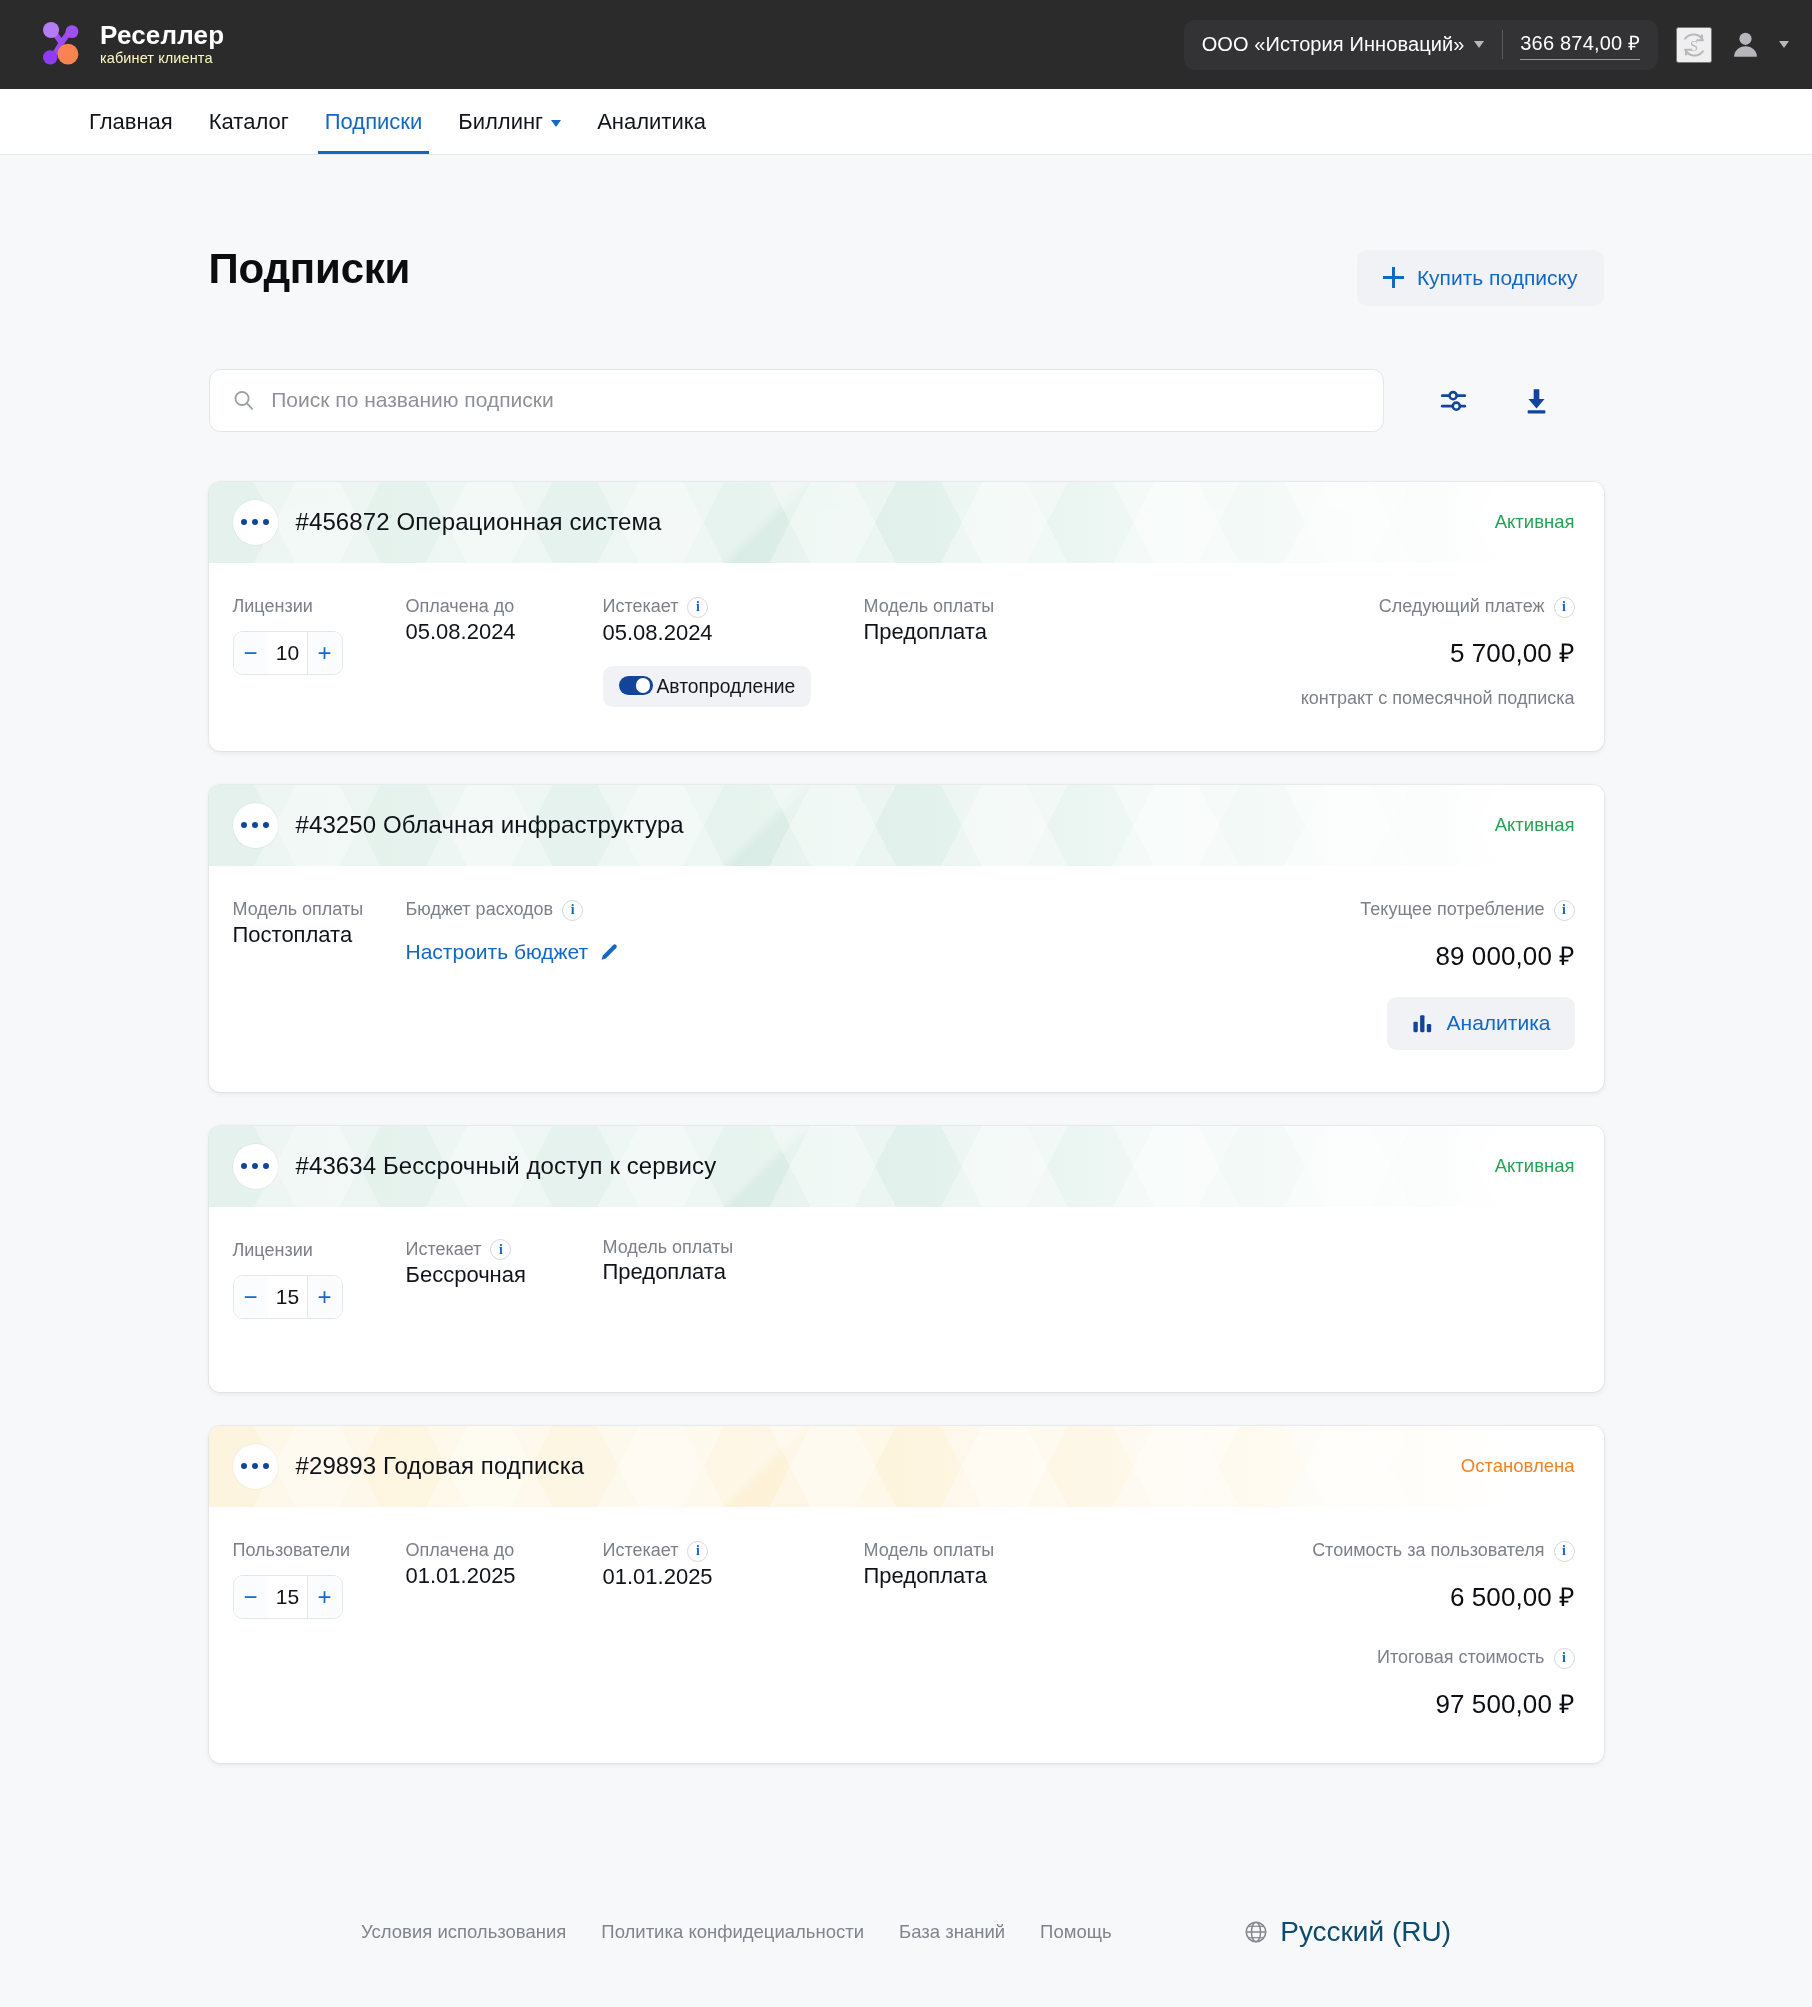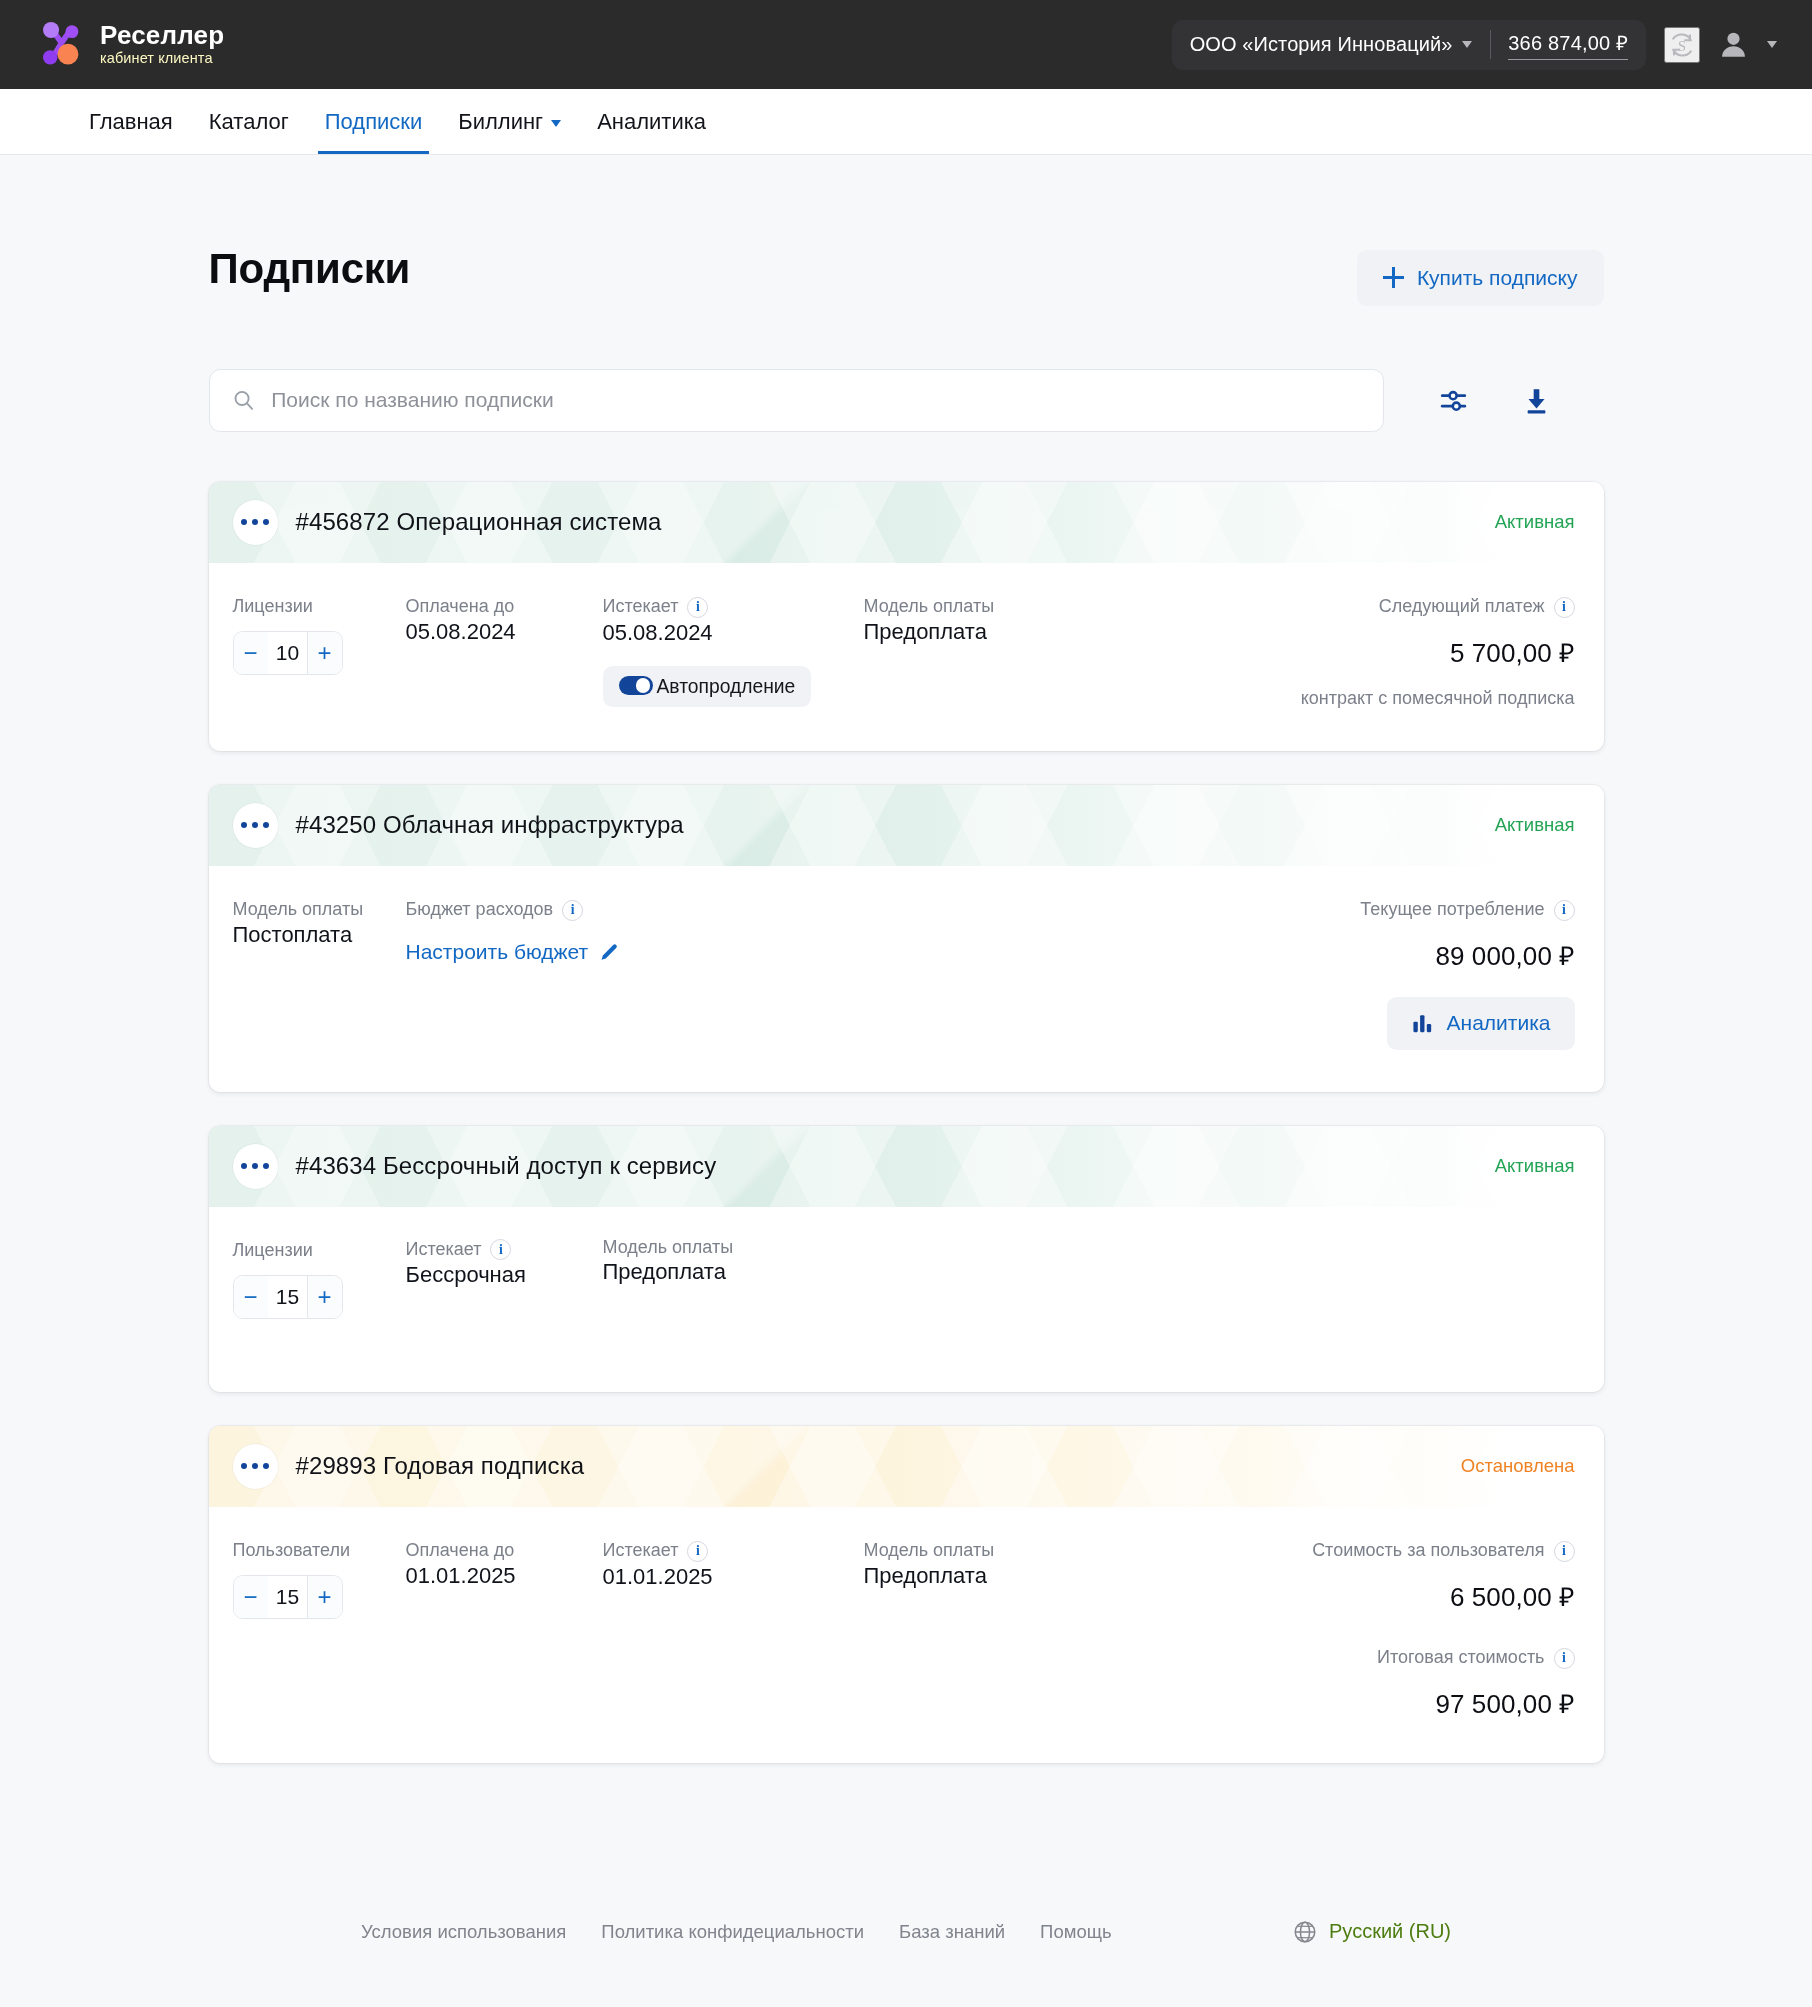--- a/index.html
+++ b/index.html
@@ -11,21 +11,21 @@
     -webkit-font-smoothing: antialiased;
   }
   body { min-height: 2007px; position: relative; }
 
   
   .topbar {
     height: 89px;
     background: #2b2b2b;
     display: flex;
     align-items: center;
-    padding: 0 35px 0 39px;
+    padding: 0 23px 0 39px;
     position: relative;
   }
   .brand { display: flex; align-items: center; gap: 16px; }
   .brand-mark { width: 45px; height: 47px; position: relative; flex: none; }
   .brand-text { display: flex; flex-direction: column; justify-content: center; gap: 1.6px; }
   .brand-title {
     color: #ffffff; font-size: 26px; font-weight: bold; letter-spacing: 0.2px; line-height: 1.05;
   }
   .brand-sub { color: #fef9c3; font-size: 14.5px; line-height: 1.1; letter-spacing: 0.1px; }
 
@@ -222,21 +222,21 @@
 
   
   .footer { width: 1548px; margin: 0 auto; padding: 0 0 0 0; }
   .footer-row {
     display: flex; align-items: center; padding: 0 8px;
     margin-top: 145px; height: 48px;
   }
   .footer-links { display: flex; align-items: center; gap: 35px; padding-left: 221px; }
   .footer-link { font-size: 18.5px; color: #80848d; cursor: pointer; white-space: nowrap; }
   .lang { margin-left: auto; display: flex; align-items: center; gap: 11.3px; padding-right: 221px; }
-  .lang-text { font-size: 20px; color: #4d7c0f; }
+  .lang-text { font-size: 28px; color: #0c4a6e; }
 </style>
 </head>
 <body>
 
 <div class="topbar">
   <div class="brand">
     <span class="brand-mark">
       <svg viewBox="0 0 56 58" width="45" height="47" aria-hidden="true">
         <path d="M16 10 L28 27 M40 10 L28 27 M28 27 L17 45" stroke="#9b4df2" stroke-width="7" stroke-linecap="round" fill="none"></path>
         <circle cx="15" cy="11" r="10" fill="#b57cf7"></circle>

